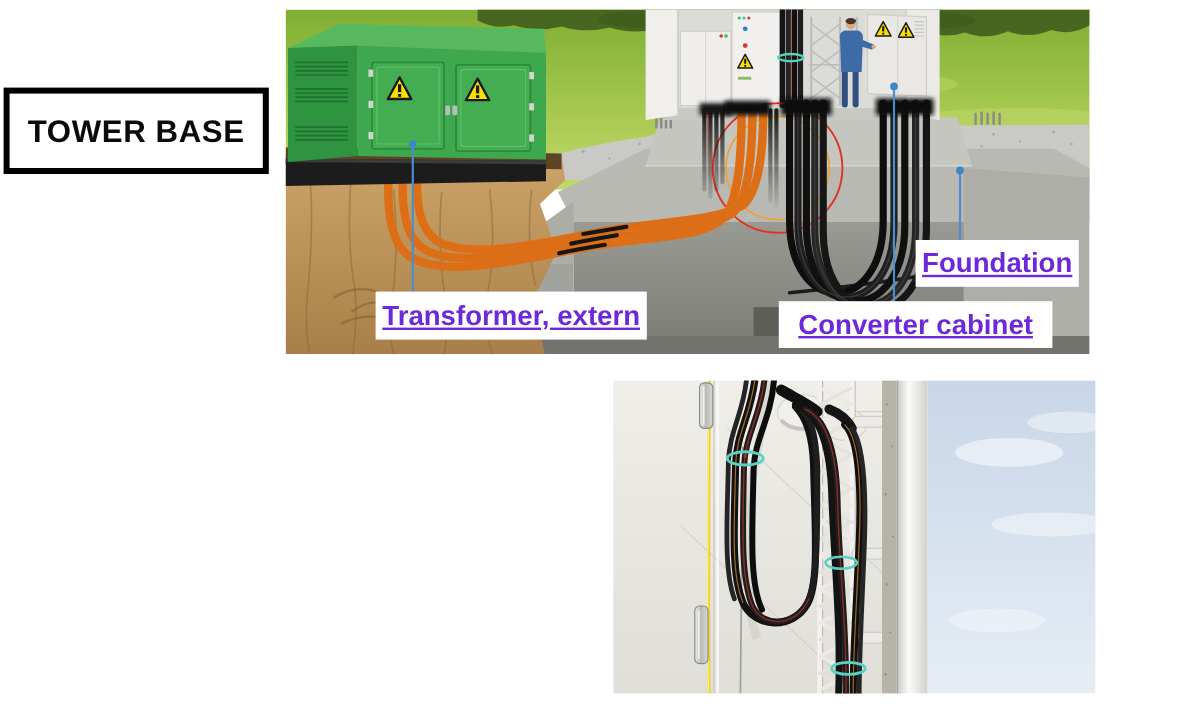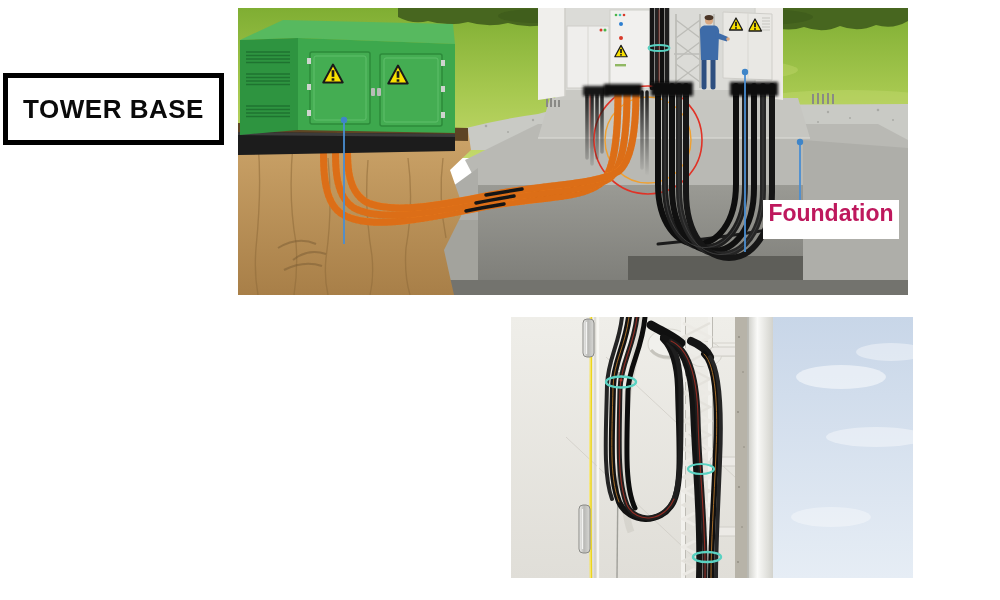--- a/index.html
+++ b/index.html
@@ -13,22 +13,22 @@
   }
   .callout-tower{left:3px;top:73px;width:221px;height:72px;}
   .callout-loop{left:2px;top:373px;width:315px;height:95px;}
   .callout-text{font-weight:700;color:#0a0a0a;letter-spacing:0.5px;}
   .callout-tower .callout-text{font-size:26px;}
   .callout-loop .callout-text{font-size:30px;}
   .figure{position:absolute;}
   .figure-tower{left:238px;top:8px;width:670px;height:287px;}
   .figure-loop{left:511px;top:317px;width:402px;height:261px;}
   .img-label{
-    position:absolute;background:#ffffff;color:#be185d;font-weight:700;font-size:23px;
-    display:flex;align-items:flex-start;justify-content:center;box-sizing:border-box;z-index:5;
+    position:absolute;background:#ffffff;color:#6d28d9;font-weight:700;font-size:23px;
+    display:flex;align-items:center;justify-content:center;box-sizing:border-box;z-index:5;text-decoration:underline;
   }
   .lbl-transformer{left:313px;top:243px;width:226px;height:40px;}
   .lbl-foundation{left:763px;top:200px;width:136px;height:39px;}
   .lbl-converter{left:649px;top:251px;width:228px;height:39px;}
 </style>
 </head>
 <body>
 
 <div class="canvas">
 
@@ -272,22 +272,28 @@
         <line x1="106" y1="112" x2="106" y2="236" stroke="#4a8ed2" stroke-width="1.8"></line>
         <circle cx="106" cy="112" r="3.2" fill="#3f85c8"></circle>
         <line x1="507" y1="64" x2="507" y2="244" stroke="#4a8ed2" stroke-width="1.8"></line>
         <circle cx="507" cy="64" r="3.2" fill="#3f85c8"></circle>
         <line x1="562" y1="134" x2="562" y2="193" stroke="#4a8ed2" stroke-width="1.8"></line>
         <circle cx="562" cy="134" r="3.2" fill="#3f85c8"></circle>
       </g>
     </svg>
   </div>
 
+  <div class="img-label lbl-transformer">
+    <span>Transformer, extern</span>
+  </div>
   <div class="img-label lbl-foundation">
     <span>Foundation</span>
+  </div>
+  <div class="img-label lbl-converter">
+    <span>Converter cabinet</span>
   </div>
 
   <div class="figure figure-loop">
     <svg width="402" height="261" viewBox="0 0 402 261">
       <defs>
         <linearGradient id="wallG" x1="0" y1="0" x2="0" y2="1">
           <stop offset="0" stop-color="#efeee9"></stop>
             <stop offset="1" stop-color="#e0ded8"></stop>
         </linearGradient>
         <linearGradient id="metalG" x1="0" y1="0" x2="1" y2="0">

